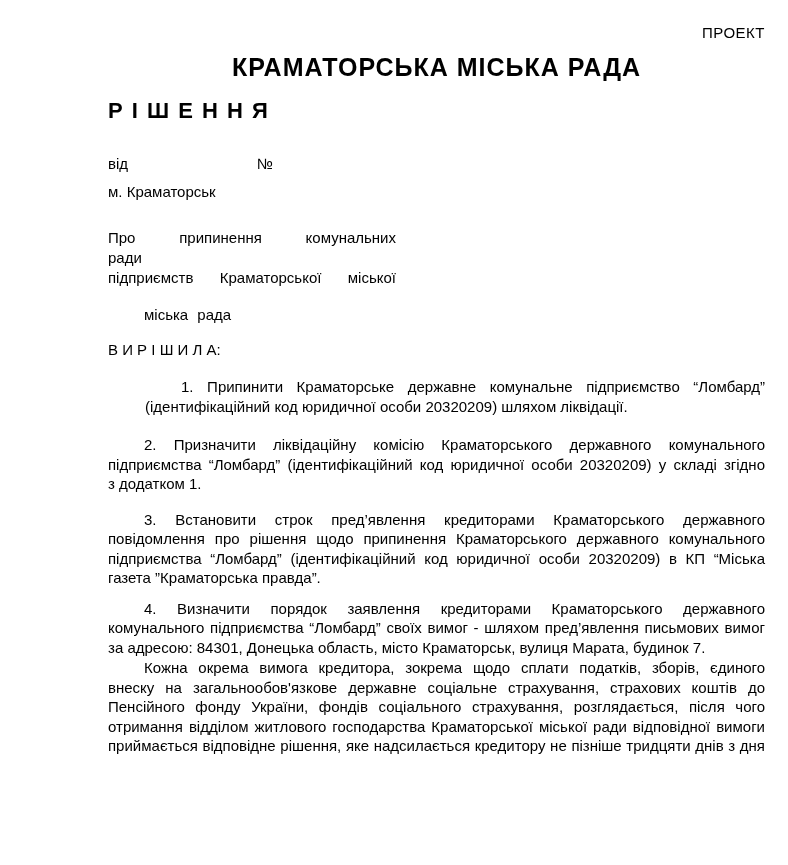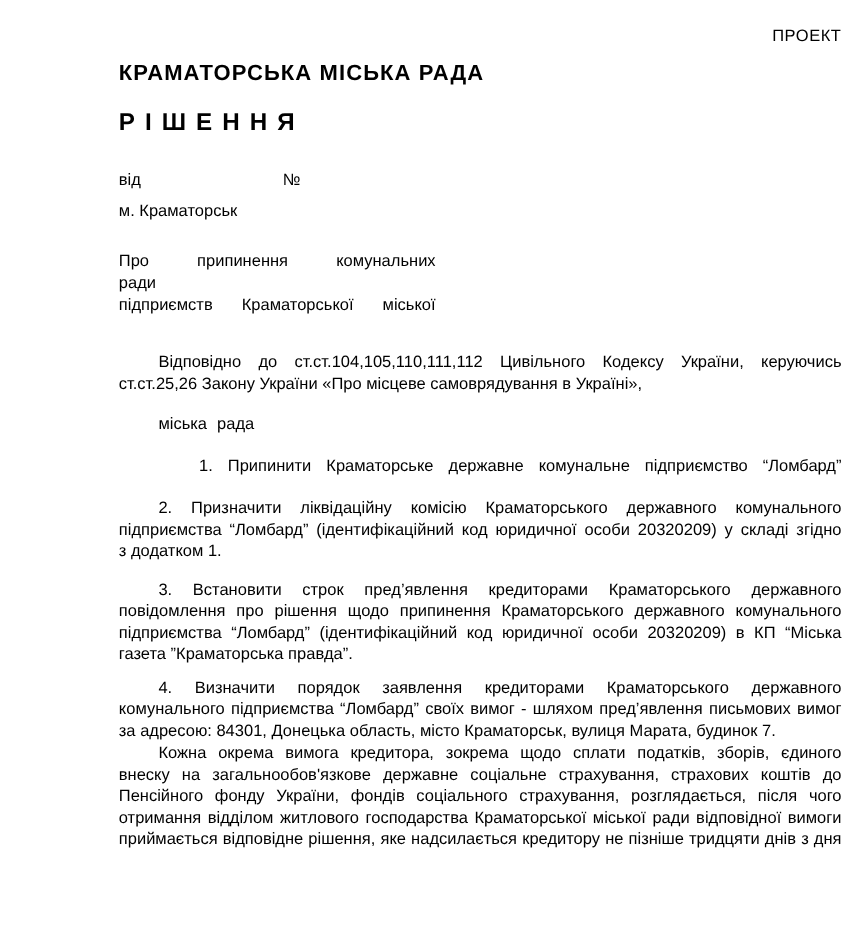--- a/index.html
+++ b/index.html
@@ -17,24 +17,24 @@
     overflow: hidden;
   }
   .classification {
     margin-top: 25px;
     line-height: 15px;
     text-align: right;
     letter-spacing: 0.5px;
   }
   .org-title {
     margin-top: 18px;
-    font-size: 20px;
+    font-size: 25px;
     font-weight: bold;
     line-height: 19px;
-    text-align: left;
+    text-align: center;
     letter-spacing: 1px;
   }
   .doc-title {
     margin-top: 23px;
     font-size: 22px;
     font-weight: bold;
     line-height: 22px;
     letter-spacing: 1.5px;
   }
   .date-line {
@@ -94,30 +94,28 @@
   </div>
 
   <div class="city">м. Краматорськ</div>
 
   <div class="subject">
       <div class="jline">Про припинення комунальних</div>
       <div class="jline jlast">ради</div>
       <div class="jline">підприємств Краматорської міської</div>
     </div>
 
-  <div class="para preamble indent-first">
-      <div class="jline">Відповідно до ст.ст.104,105,110,111,112 Цивільного Кодексу України, керуючись</div>
-      <div class="jline jlast">ст.ст.25,26 Закону України «Про місцеве самоврядування в Україні»,</div>
-    </div>
 
   <div class="council">міська рада</div>
 
+  <div class="resolved">В И Р І Ш И Л А:</div>
 
   <div class="para item1 indent-first">
       <div class="jline">1. Припинити Краматорське державне комунальне підприємство “Ломбард”</div>
+      <div class="jline jlast">(ідентифікаційний код юридичної особи 20320209) шляхом ліквідації.</div>
     </div>
 
   <div class="para item2 indent-first">
       <div class="jline">2. Призначити ліквідаційну комісію Краматорського державного комунального</div>
       <div class="jline">підприємства “Ломбард” (ідентифікаційний код юридичної особи 20320209) у складі згідно</div>
       <div class="jline jlast">з додатком 1.</div>
     </div>
 
   <div class="para item3 indent-first">
       <div class="jline">3. Встановити строк пред’явлення кредиторами Краматорського державного</div>

